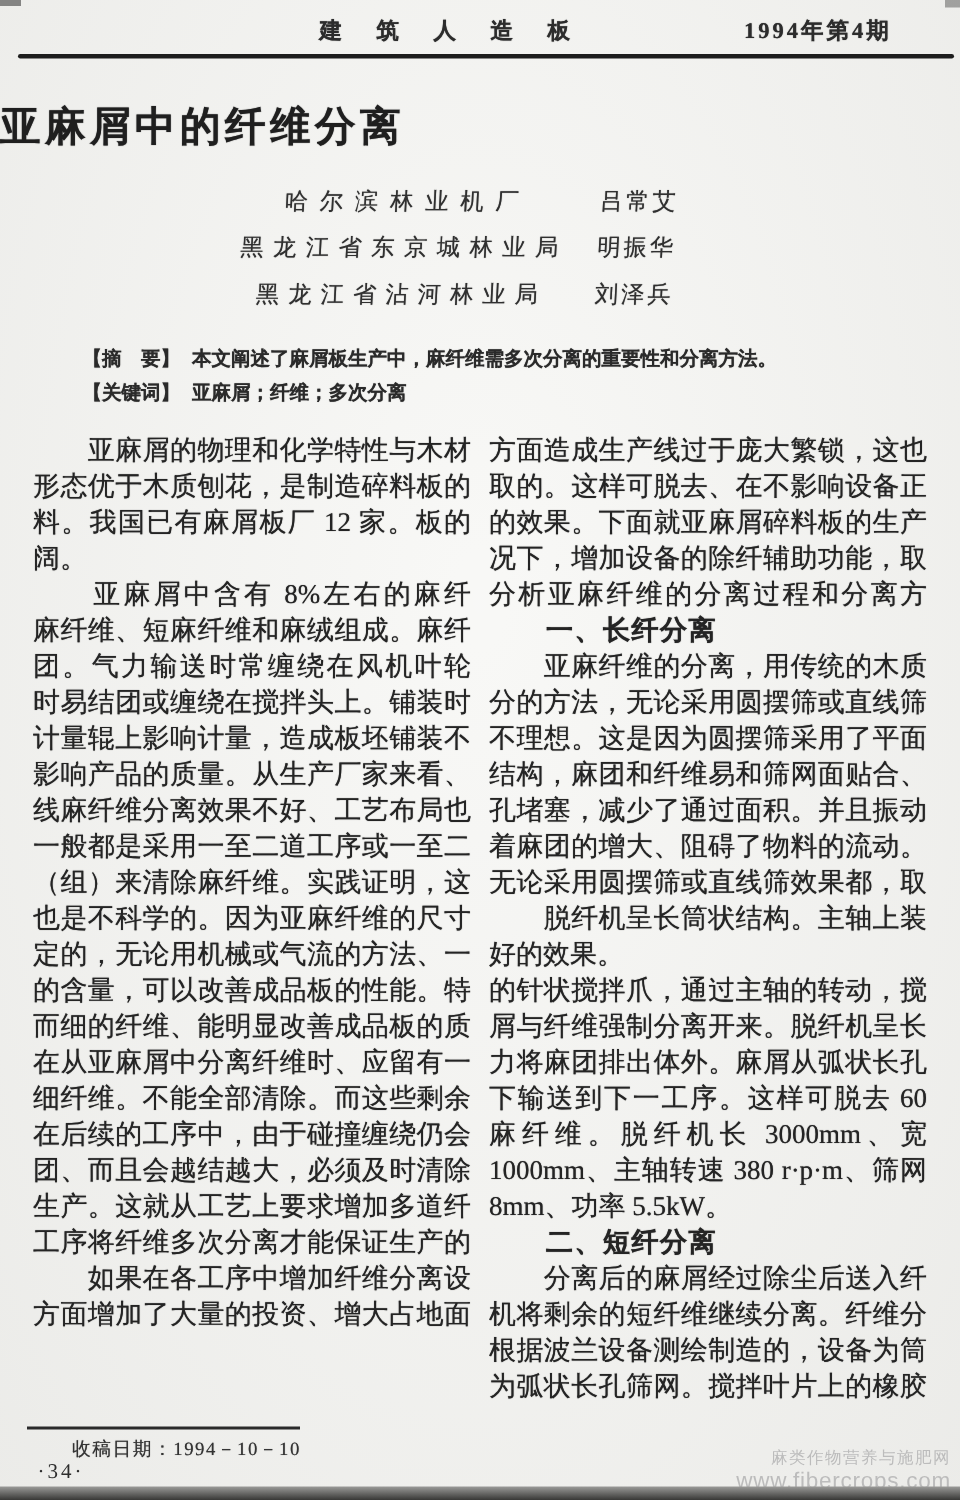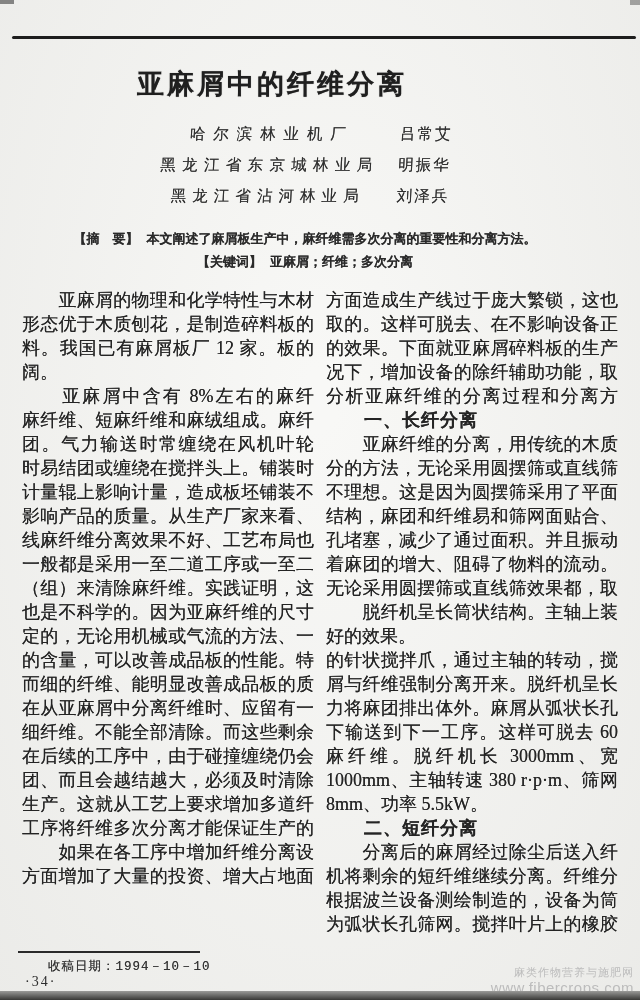--- a/index.html
+++ b/index.html
@@ -36,21 +36,21 @@
   #issue{
     position:absolute;left:496px;top:0;letter-spacing:2px;white-space:nowrap;
     text-shadow:0 0 .6px rgba(50,50,50,.9);
   }
   #header-rule{
     position:absolute;left:12px;top:36px;width:624px;height:3px;
     background:#1d1d1d;border-radius:2px;
   }
   #article-title{
     position:absolute;left:0;top:66px;width:544px;
-    text-align:center;font-size:27px;font-weight:bold;letter-spacing:3px;
+    text-align:left;font-size:27px;font-weight:bold;letter-spacing:3px;
     color:#1f1f1f;text-shadow:0 0 .7px rgba(40,40,40,.8);
   }
   #authors{
     position:absolute;left:160px;top:124px;width:330px;
     font-size:15.5px;color:#303030;
     transform:skewX(-3deg);
   }
   .author-row{position:relative;height:31px;}
   .author-aff{
     position:absolute;left:0;top:0;width:212px;
@@ -60,21 +60,21 @@
   .author-row.r1 .author-aff{left:28px;width:156px;}
   .author-row.r3 .author-aff{left:12px;width:188px;}
   .author-name{
     position:absolute;left:238px;top:0;white-space:nowrap;
     letter-spacing:2px;text-shadow:0 0 .6px rgba(60,60,60,.8);
   }
   #abstract-block{
     position:absolute;left:55px;top:227px;width:500px;
     font-size:13px;font-weight:bold;color:#2a2a2a;line-height:23px;
   }
-  .meta-line{white-space:nowrap;text-shadow:0 0 .5px rgba(60,60,60,.8);text-align:center;}
+  .meta-line{white-space:nowrap;text-shadow:0 0 .5px rgba(60,60,60,.8);}
   .meta-label{margin-right:8px;}
   .column{
     position:absolute;top:288px;width:292px;
     font-size:18px;line-height:24px;color:#242424;
   }
   #col-left{left:22px;}
   #col-right{left:326px;}
   .bline{
     height:24px;overflow:hidden;
     text-align:justify;text-align-last:justify;
@@ -83,21 +83,20 @@
   }
   .bline.end{text-align-last:left;}
   .bline.head{text-align-last:left;font-weight:bold;letter-spacing:1px;}
   #footnote-rule{
     position:absolute;left:18px;top:951px;width:182px;height:2px;background:#2a2a2a;
   }
   #received{
     position:absolute;left:48px;top:958px;
     font-size:12.5px;color:#333;letter-spacing:1px;
     text-shadow:0 0 .5px rgba(70,70,70,.8);
-    font-family:Liberation Mono, monospace;
   }
   #page-number{
     position:absolute;left:25px;top:974px;
     font-size:14px;color:#2d2d2d;letter-spacing:2px;
   }
   #watermark{
     position:absolute;right:6px;top:964px;width:240px;
     text-align:right;color:#bcbcbc;
     font-family:"Liberation Sans","DejaVu Sans",sans-serif;
     line-height:16px;
@@ -106,20 +105,24 @@
   #wm-url{font-size:15px;letter-spacing:.5px;}
 </style>
 </head>
 <body>
 
 <div id="page">
 
   <div id="corner-tl" class="corner"></div>
   <div id="corner-tr" class="corner"></div>
 
+  <div id="journal-line">
+    <span id="journal-name">建　筑　人　造　板</span>
+    <span id="issue">1994年第4期</span>
+  </div>
   <div id="header-rule"></div>
 
   <div id="article-title">亚麻屑中的纤维分离</div>
 
   <div id="authors">
     <div class="author-row r1">
       <span class="author-aff">哈尔滨林业机厂</span>
       <span class="author-name">吕常艾</span>
     </div>
     <div class="author-row r2">

